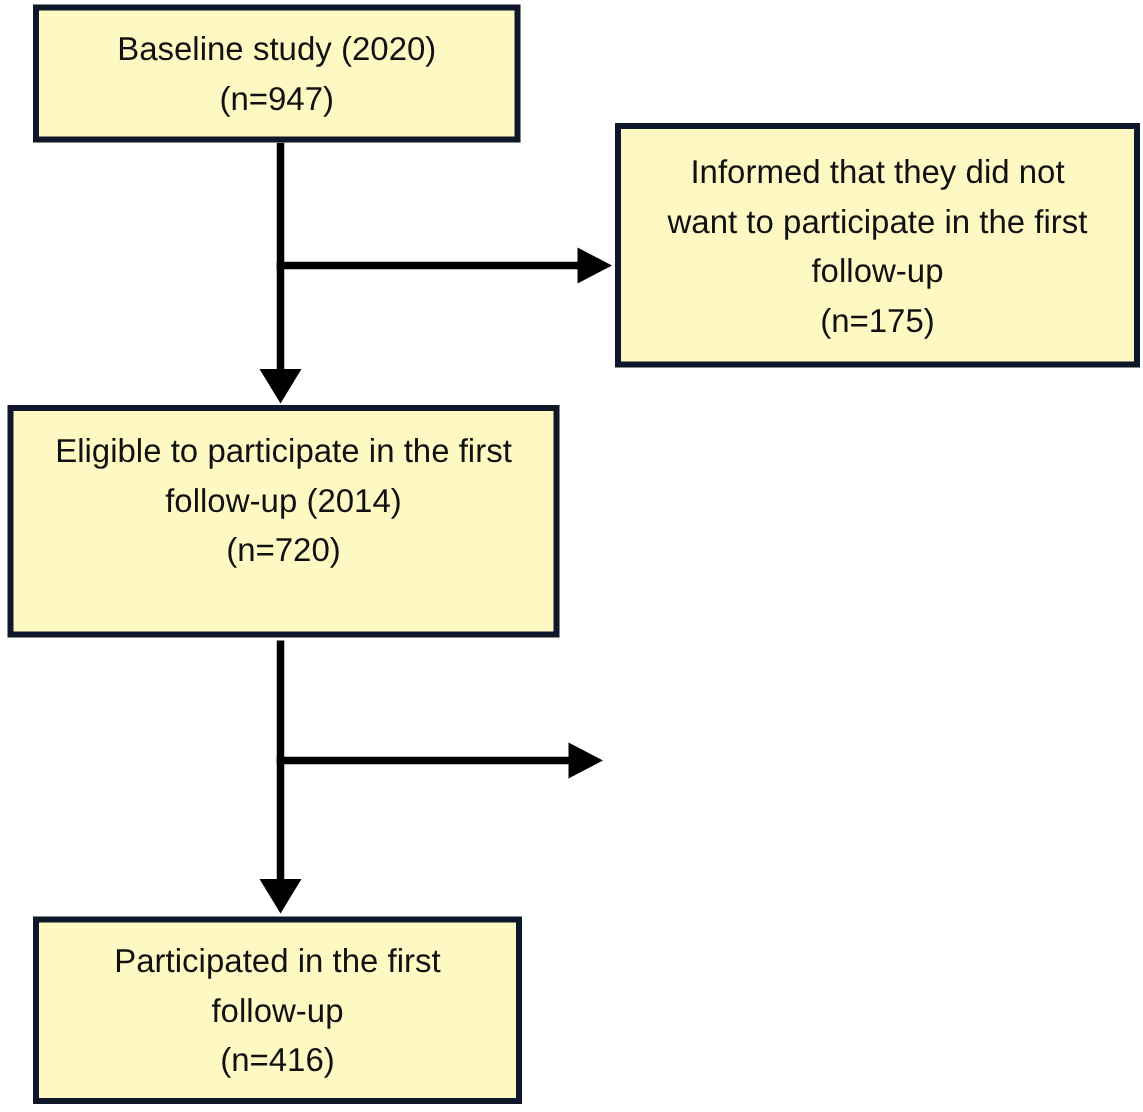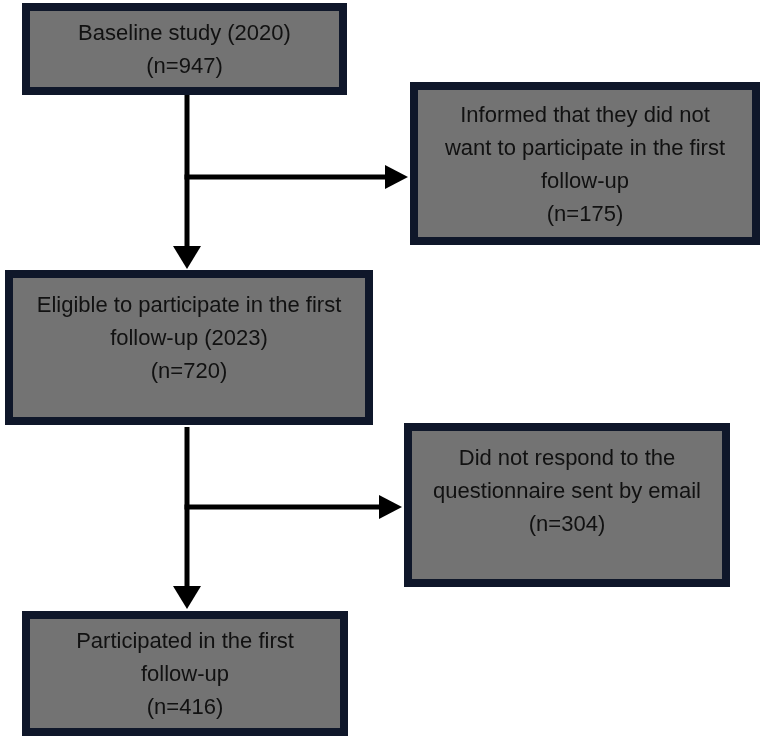--- a/index.html
+++ b/index.html
@@ -26,22 +26,22 @@
     stroke: #000000;
     stroke-width: 5;
   }
   .arrows polygon {
     fill: #000000;
     stroke: none;
   }
   .box {
     position: absolute;
     box-sizing: border-box;
-    border: 8px solid #0f172a;
-    background: #737373;
+    border: 4px solid #0f172a;
+    background: #fef9c3;
     display: flex;
     justify-content: center;
   }
   .v-center { align-items: center; }
   .v-top    { align-items: flex-start; padding-top: 10px; }
   .box-text {
     white-space: pre-line;
     text-align: center;
     font-size: 22px;
     line-height: 33px;
@@ -80,29 +80,24 @@
 
   <div class="box v-center" style="left:410px; top:82px; width:350px; height:163px;">
     <div class="box-text">Informed that they did not
 want to participate in the first
 follow-up
 (n=175)</div>
   </div>
 
   <div class="box v-top" style="left:5px; top:270px; width:368px; height:155px;">
     <div class="box-text">Eligible to participate in the first
-follow-up (2023)
+follow-up (2014)
 (n=720)</div>
   </div>
 
-  <div class="box v-top" style="left:404px; top:423px; width:326px; height:164px;">
-    <div class="box-text">Did not respond to the
-questionnaire sent by email
-(n=304)</div>
-  </div>
 
   <div class="box v-center" style="left:22px; top:611px; width:326px; height:125px;">
     <div class="box-text">Participated in the first
 follow-up
 (n=416)</div>
   </div>
 
 </div>
 
 </body></html>

